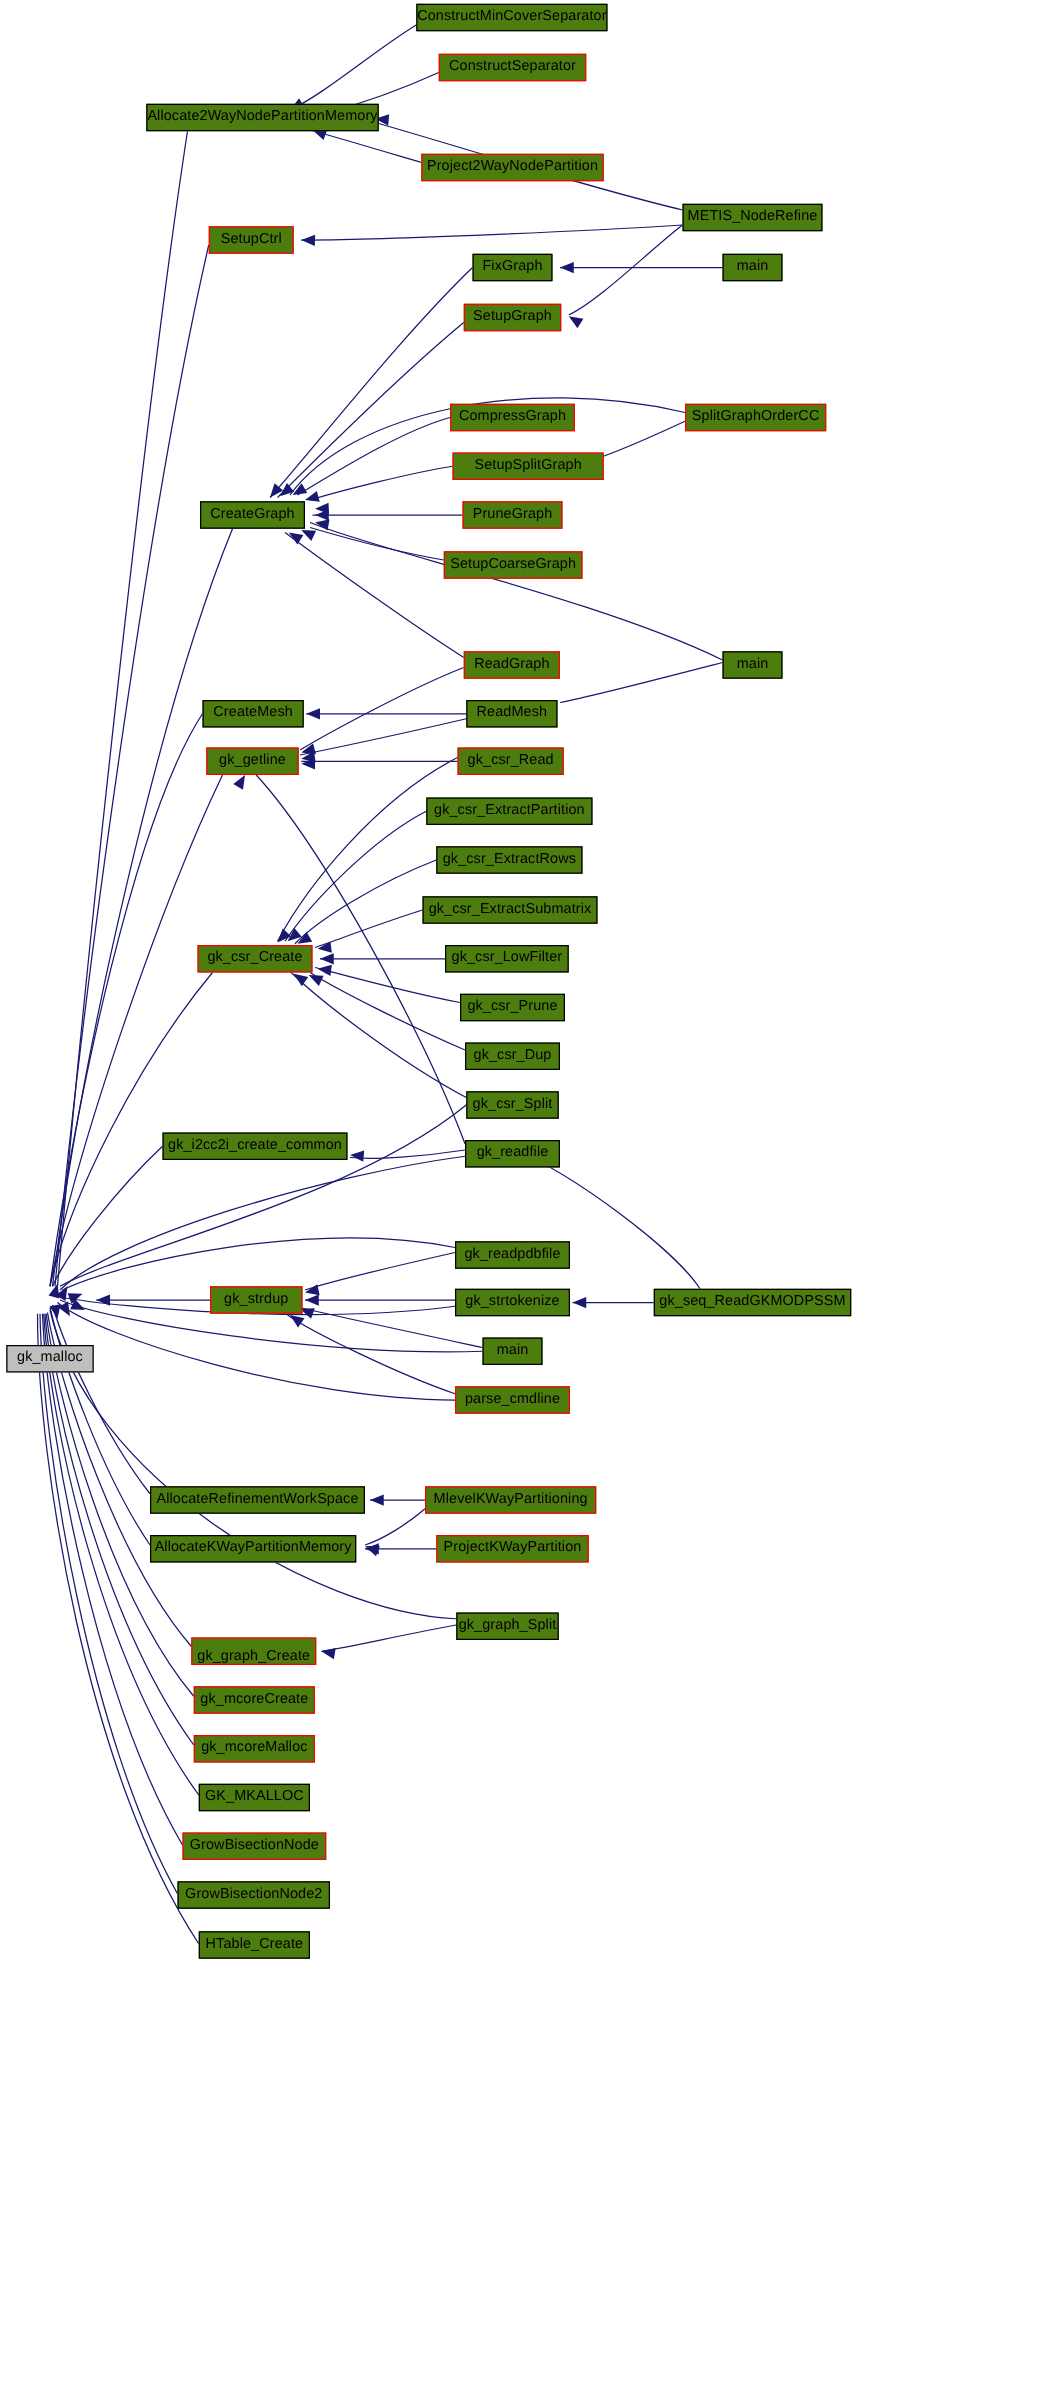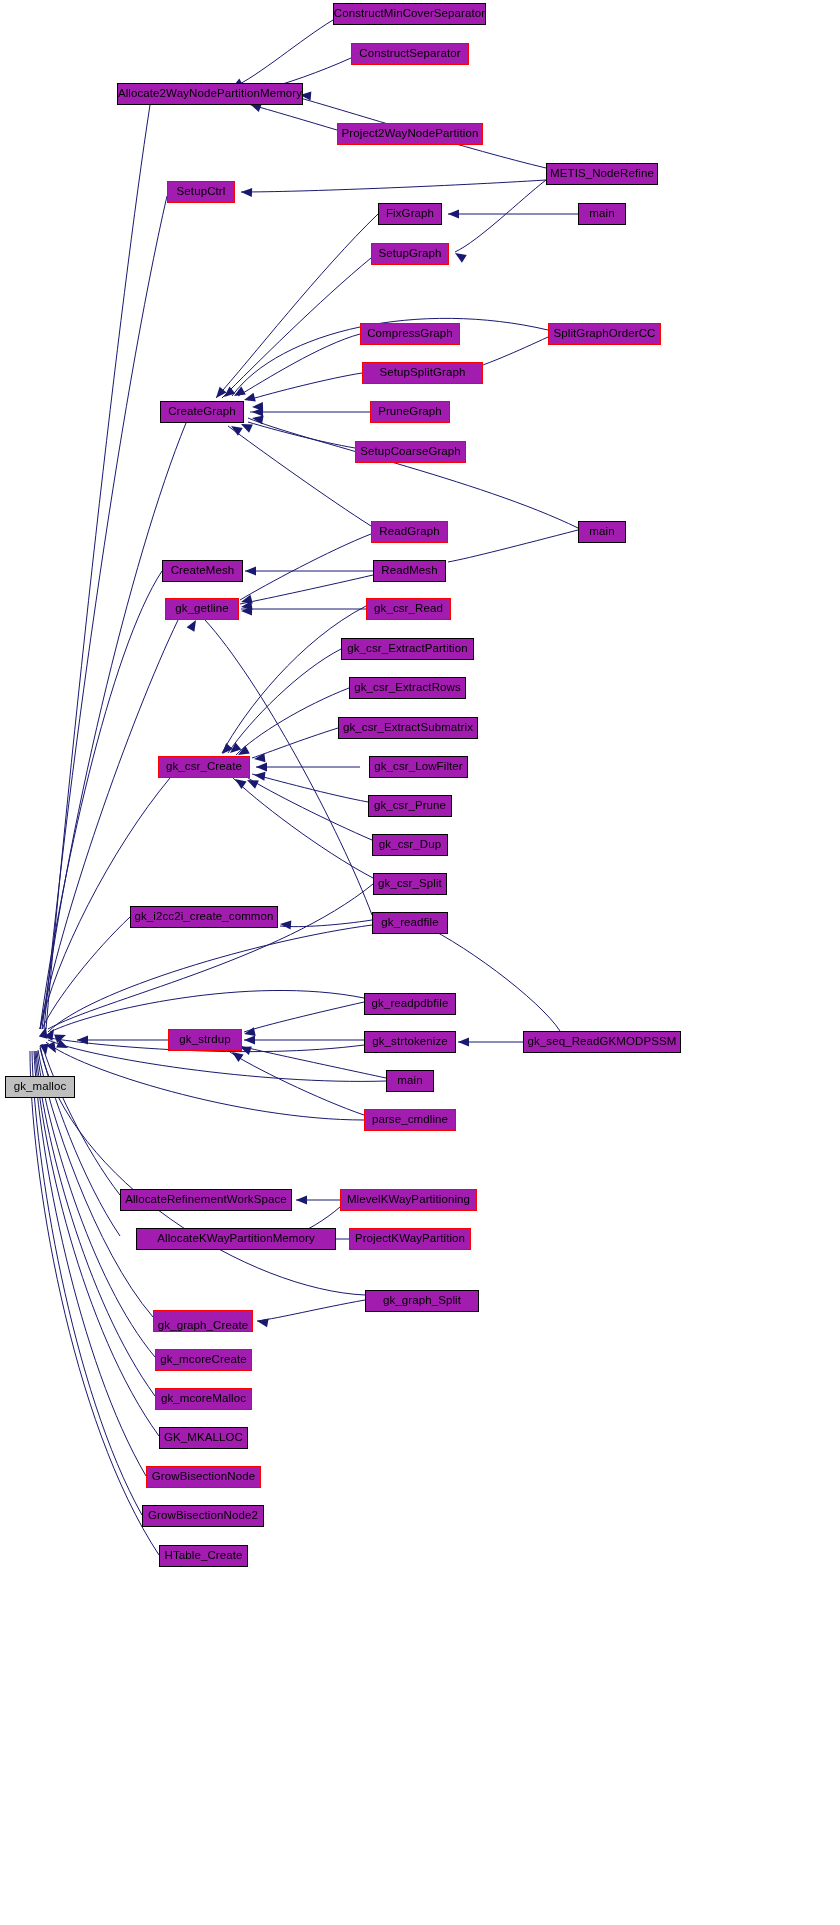--- a/index.html
+++ b/index.html
@@ -20,21 +20,21 @@
     left: 0;
     top: 0;
     width: 840px;
     height: 1925px;
     pointer-events: none;
   }
   .node {
     position: absolute;
     box-sizing: border-box;
     border: 1px solid #000000;
-    background: #a21caf;
+    background: #4d7c0f;
     color: #000000;
     font-size: 11.5px;
     line-height: 1;
     display: flex;
     align-items: center;
     justify-content: center;
     white-space: nowrap;
     letter-spacing: 0.1px;
   }
   .node.red {
@@ -233,21 +233,21 @@
     </div>
     <div class="node" style="left: 349px; top: 677px; width: 117px; height: 22px;">
       <span>gk_csr_ExtractRows</span>
     </div>
     <div class="node" style="left: 338px; top: 717px; width: 140px; height: 22px;">
       <span>gk_csr_ExtractSubmatrix</span>
     </div>
     <div class="node red" style="left: 158px; top: 756px; width: 92px; height: 22px;">
       <span>gk_csr_Create</span>
     </div>
-    <div class="node" style="left: 369px; top: 756px; width: 99px; height: 22px;">
+    <div class="node" style="left: 356px; top: 756px; width: 99px; height: 22px;">
       <span>gk_csr_LowFilter</span>
     </div>
     <div class="node" style="left: 368px; top: 795px; width: 84px; height: 22px;">
       <span>gk_csr_Prune</span>
     </div>
     <div class="node" style="left: 372px; top: 834px; width: 76px; height: 22px;">
       <span>gk_csr_Dup</span>
     </div>
     <div class="node" style="left: 373px; top: 873px; width: 74px; height: 22px;">
       <span>gk_csr_Split</span>
@@ -278,27 +278,27 @@
     </div>
     <div class="node red" style="left: 364px; top: 1109px; width: 92px; height: 22px;">
       <span>parse_cmdline</span>
     </div>
     <div class="node" style="left: 120px; top: 1189px; width: 172px; height: 22px;">
       <span>AllocateRefinementWorkSpace</span>
     </div>
     <div class="node red" style="left: 340px; top: 1189px; width: 137px; height: 22px;">
       <span>MlevelKWayPartitioning</span>
     </div>
-    <div class="node" style="left: 120px; top: 1228px; width: 200px; height: 22px; margin-left: 16px;">
+    <div class="node" style="left: 120px; top: 1228px; width: 165px; height: 22px;">
       <span>AllocateKWayPartitionMemory</span>
     </div>
     <div class="node red" style="left: 349px; top: 1228px; width: 122px; height: 22px;">
       <span>ProjectKWayPartition</span>
     </div>
-    <div class="node" style="left: 365px; top: 1290px; width: 114px; height: 22px;">
+    <div class="node" style="left: 365px; top: 1290px; width: 82px; height: 22px;">
       <span>gk_graph_Split</span>
     </div>
     <div class="node red" style="left: 153px; top: 1310px; width: 100px; height: 22px; align-items: flex-end;">
       <span>gk_graph_Create</span>
     </div>
     <div class="node red" style="left: 155px; top: 1349px; width: 97px; height: 22px;">
       <span>gk_mcoreCreate</span>
     </div>
     <div class="node red" style="left: 155px; top: 1388px; width: 97px; height: 22px;">
       <span>gk_mcoreMalloc</span>

